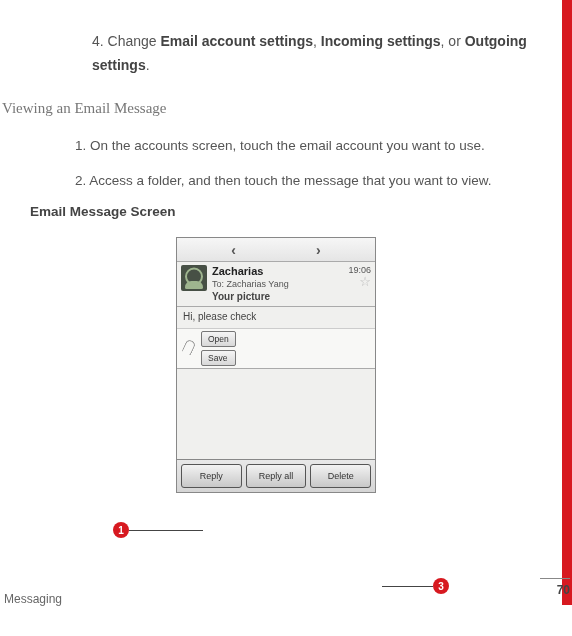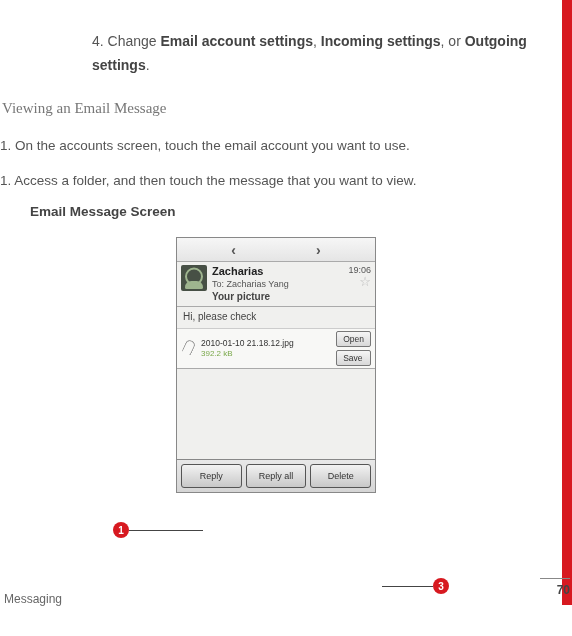--- a/index.html
+++ b/index.html
@@ -6,21 +6,21 @@
     html, body { width: 572px; height: 636px; font-family: Arial, Helvetica, sans-serif; background: #fff; color: #333; position: relative; }
     
     .page { width: 572px; height: 636px; position: relative; padding: 30px 20px 0 0; }
     
     .step-4 { padding-left: 92px; padding-right: 20px; font-size: 14px; line-height: 1.7; color: #555; }
     .step-4 .num { color: #555; }
     .bold { font-weight: bold; color: #444; }
     
     .section-title { font-size: 15px; color: #777; font-weight: normal; margin: 22px 0 18px 0; padding-left: 2px; font-family: Georgia, serif; }
     
-    .step-1, .step-2 { padding-right: 20px; font-size: 13.5px; line-height: 1.7; color: #555; margin-bottom: 12px; }
+    .step-1, .step-2 { padding-left: 75px; padding-right: 20px; font-size: 13.5px; line-height: 1.7; color: #555; margin-bottom: 12px; }
     
     .subhead { font-size: 13.5px; font-weight: bold; color: #444; margin: 8px 0 18px 2px; padding-left: 28px; }
     
     .phone-wrap { display: flex; justify-content: center; position: relative; width: 100%; }
     .phone { width: 200px; background: #f0f0ee; border: 1px solid #888; position: relative; }
     
     .topnav { display: flex; align-items: center; justify-content: center; gap: 80px; height: 24px; border-bottom: 1px solid #aaa; position: relative; background: linear-gradient(#f6f6f6, #e5e5e5); }
     .topnav .chev { color: #555; font-size: 14px; font-weight: bold; }
     
     .avatar-row { display: flex; align-items: flex-start; padding: 3px 4px 2px 4px; }
@@ -73,21 +73,21 @@
 <div class="page">
 
   <div class="step-4">
     <span class="num">4.</span>
     <span>Change </span><span class="bold">Email account settings</span><span>, </span><span class="bold">Incoming settings</span><span>, or </span><span class="bold">Outgoing settings</span><span>.</span>
   </div>
 
   <h2 class="section-title">Viewing an Email Message</h2>
 
   <div class="step-1">1. On the accounts screen, touch the email account you want to use.</div>
-  <div class="step-2">1. Access a folder, and then touch the message that you want to view.</div>
+  <div class="step-2">2. Access a folder, and then touch the message that you want to view.</div>
 
   <div class="subhead">Email Message Screen</div>
 
   <div class="phone-wrap">
 
     <div class="callout c1">1</div>
     <div class="callout-line l1"></div>
 
     <div class="callout c3">3</div>
     <div class="callout-line l3"></div>
@@ -108,24 +108,20 @@
           <div class="time">19:06</div>
           <div class="star">☆</div>
         </div>
       </div>
       <div class="divider"></div>
       <div class="greet">Hi, please check</div>
       <div class="attach-row">
         <div class="attach-icon">
             <div class="clip"></div>
           </div>
-        <div class="attach-text">
-          <div class="fname">2010-01-10 21.18.12.jpg</div>
-          <div class="fsize">392.2 kB</div>
-        </div>
         <div class="attach-btns">
           <div class="mini-btn">Open</div>
           <div class="mini-btn">Save</div>
         </div>
       </div>
       <div class="spacer"></div>
       <div class="bottom-bar">
         <div class="bar-btn">Reply</div>
         <div class="bar-btn">Reply all</div>
         <div class="bar-btn">Delete</div>

